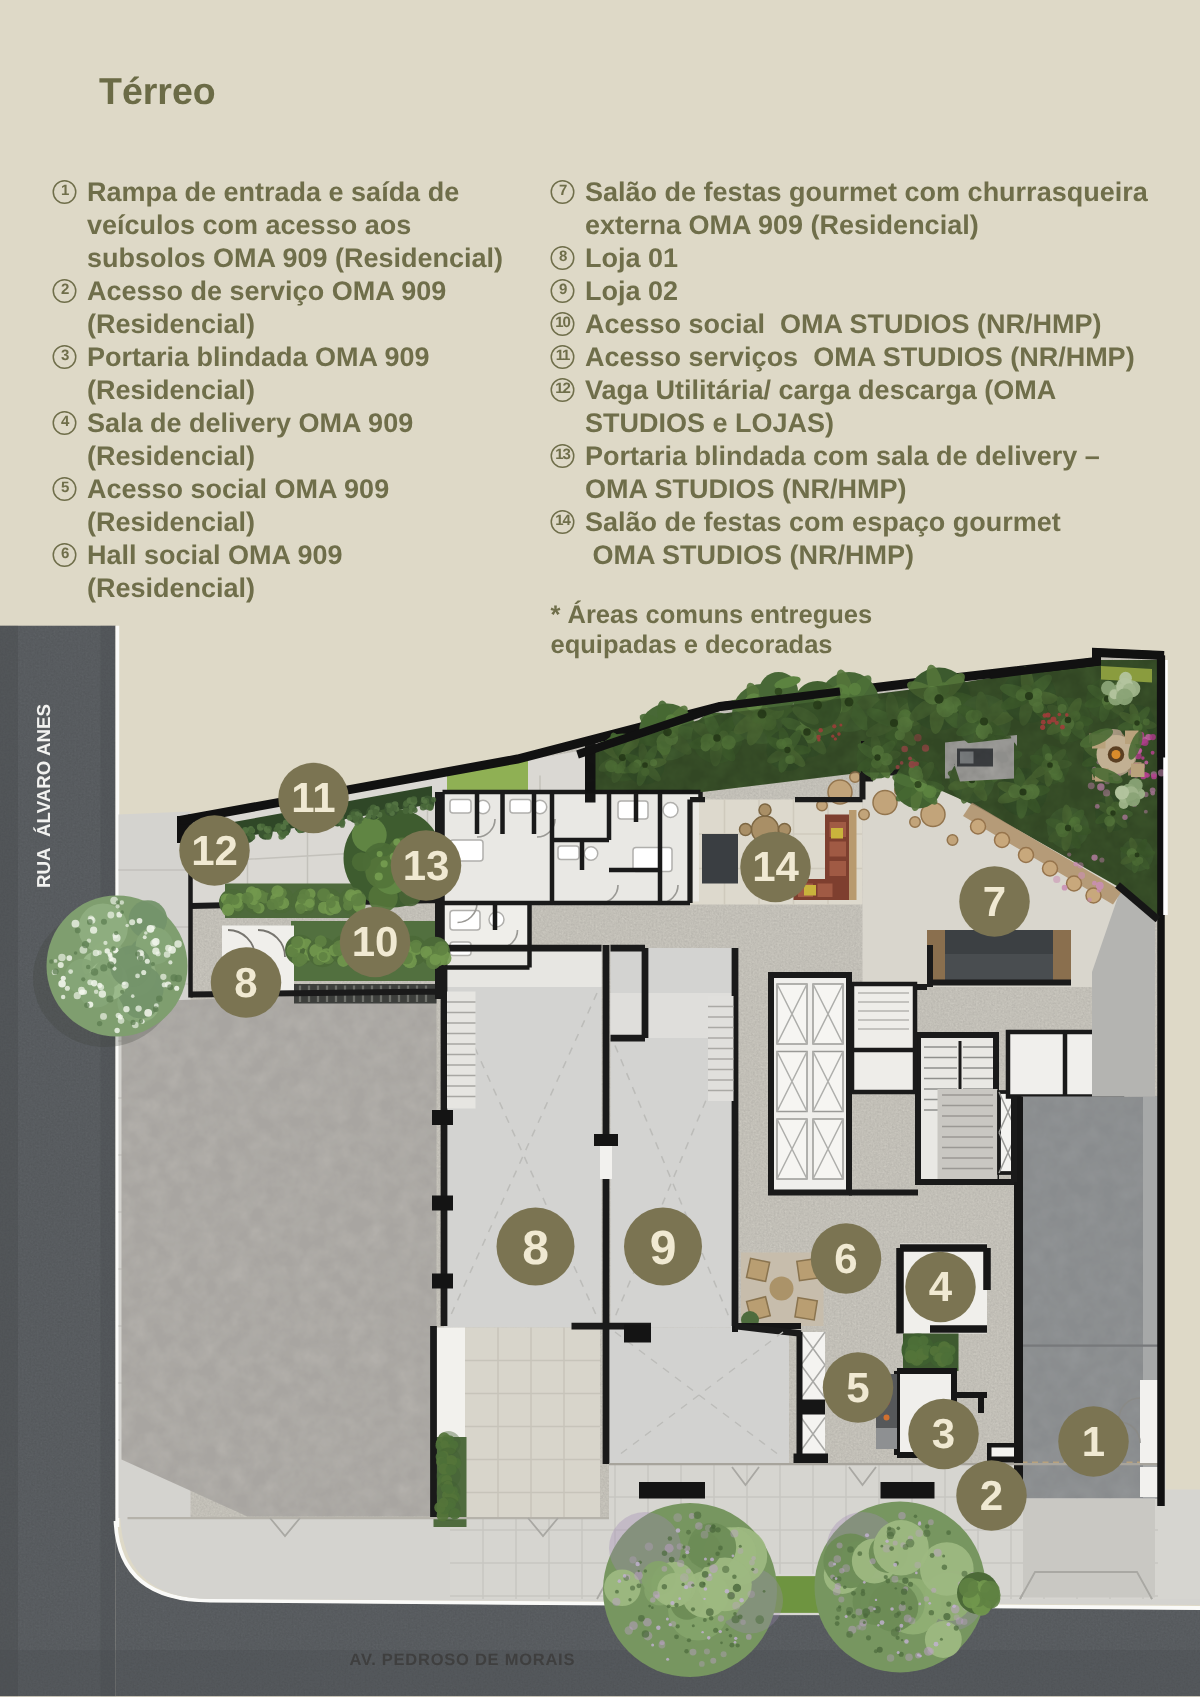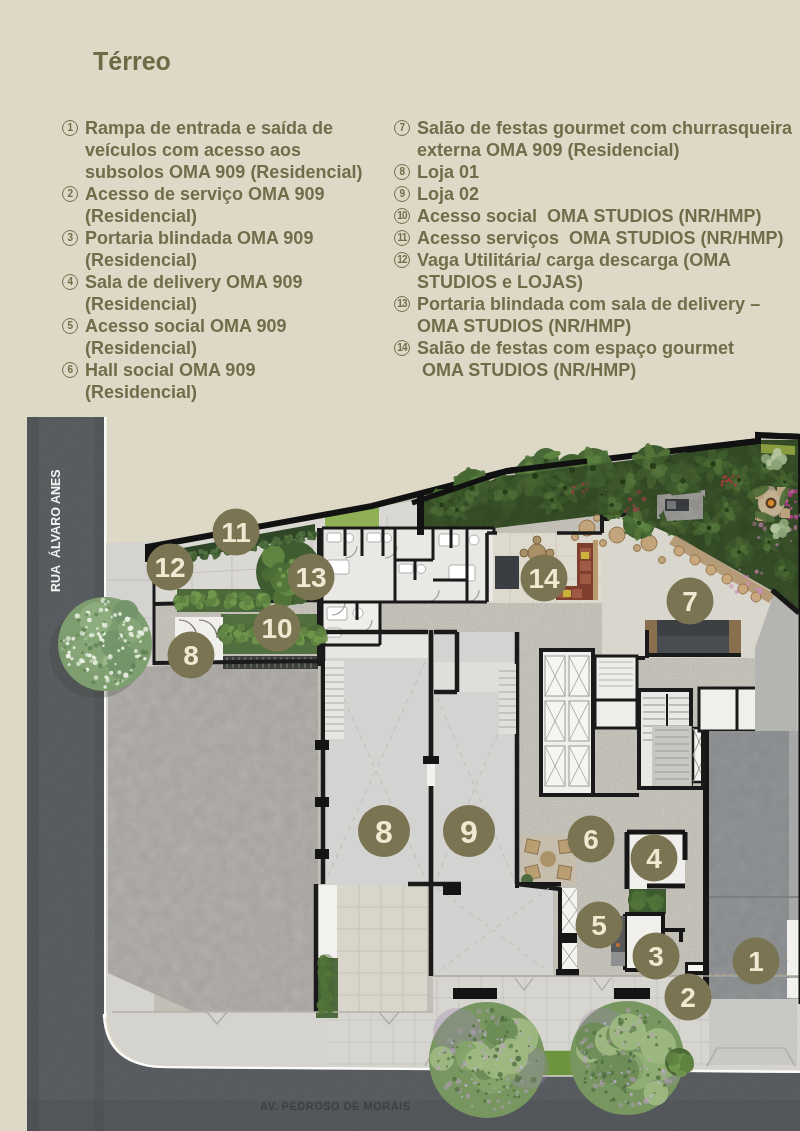--- a/index.html
+++ b/index.html
@@ -1,17 +1,17 @@
 <!DOCTYPE html>
 <html><head>
 <meta charset="utf-8">
 <style>
 html,body{margin:0;padding:0;}
 body{width:800px;height:1131px;background:#ded9c7;font-family:"Liberation Sans",sans-serif;overflow:hidden;position:relative;}
-.page{position:absolute;left:0;top:0;width:647px;height:1131px;margin-left:27px;}
+.page{position:absolute;left:0;top:0;width:647px;height:1131px;}
 h1{position:absolute;left:66px;top:47px;margin:0;font-size:25px;font-weight:bold;color:#6b6b46;letter-spacing:0px;}
 .leg{position:absolute;color:#6f6e4a;font-size:18px;font-weight:600;line-height:22px;white-space:nowrap;}
 .c1{left:35px;top:117px;}
 .c2{left:367px;top:117px;}
 .it{position:relative;padding-left:23px;}
 .mk{position:absolute;left:0;top:2.5px;width:14px;height:14px;border:1.5px solid #6f6e4a;border-radius:50%;font-size:10px;font-weight:bold;text-align:center;line-height:14px;letter-spacing:-0.8px;}
 .fn{position:absolute;left:367px;top:400px;color:#6f6e4a;font-size:17px;font-weight:600;}
 svg{position:absolute;left:0;top:0;}
 </style>
 </head>
@@ -33,20 +33,21 @@
 <div class="it"><span class="mk">7</span>Salão de festas gourmet com churrasqueira<br>externa OMA 909 (Residencial)</div>
 <div class="it"><span class="mk">8</span>Loja 01</div>
 <div class="it"><span class="mk">9</span>Loja 02</div>
 <div class="it"><span class="mk">10</span>Acesso social&nbsp; OMA STUDIOS (NR/HMP)</div>
 <div class="it"><span class="mk">11</span>Acesso serviços&nbsp; OMA STUDIOS (NR/HMP)</div>
 <div class="it"><span class="mk">12</span>Vaga Utilitária/ carga descarga (OMA<br>STUDIOS e LOJAS)</div>
 <div class="it"><span class="mk">13</span>Portaria blindada com sala de delivery –<br>OMA STUDIOS (NR/HMP)</div>
 <div class="it"><span class="mk">14</span>Salão de festas com espaço gourmet<br>&nbsp;OMA STUDIOS (NR/HMP)</div>
 </div>
 
+<div class="fn">* Áreas comuns entregues equipadas e decoradas</div>
 
 <svg width="800" height="714" viewBox="0 417 800 714" style="top:417px">
 <defs>
 <filter id="grain" x="-5%" y="-5%" width="110%" height="110%">
 <feTurbulence type="fractalNoise" baseFrequency="0.8" numOctaves="2" result="n" seed="3"></feTurbulence>
 <feColorMatrix in="n" type="matrix" values="0 0 0 0 0  0 0 0 0 0  0 0 0 0 0  0.5 0.5 0.5 0 0" result="na"></feColorMatrix>
 <feComposite operator="in" in="na" in2="SourceGraphic"></feComposite>
 </filter>
 <filter id="mottle" x="-5%" y="-5%" width="110%" height="110%">
 <feTurbulence type="fractalNoise" baseFrequency="0.09" numOctaves="3" seed="7" result="n"></feTurbulence>

